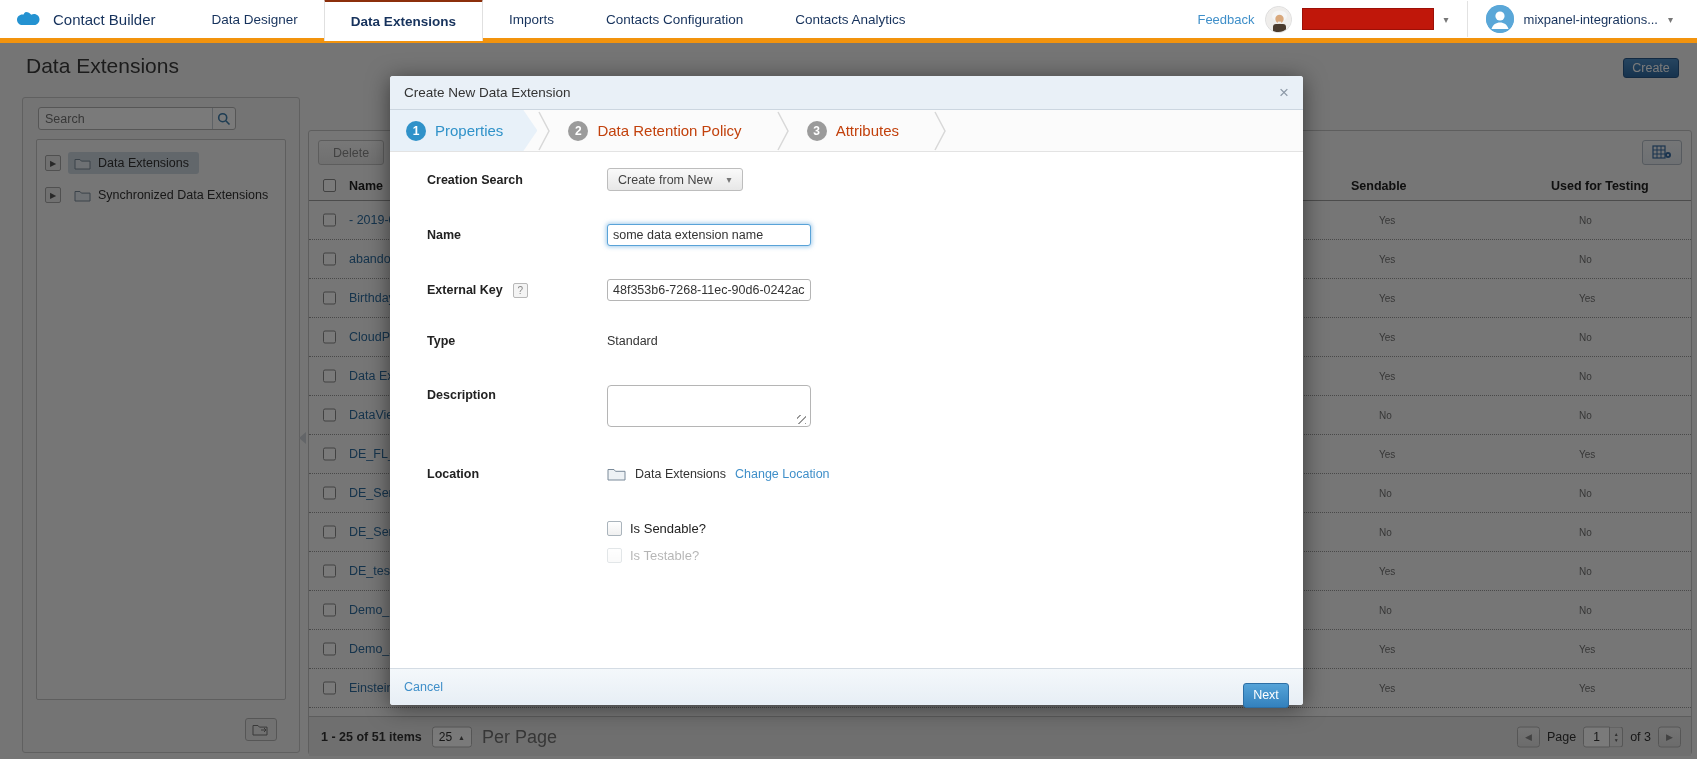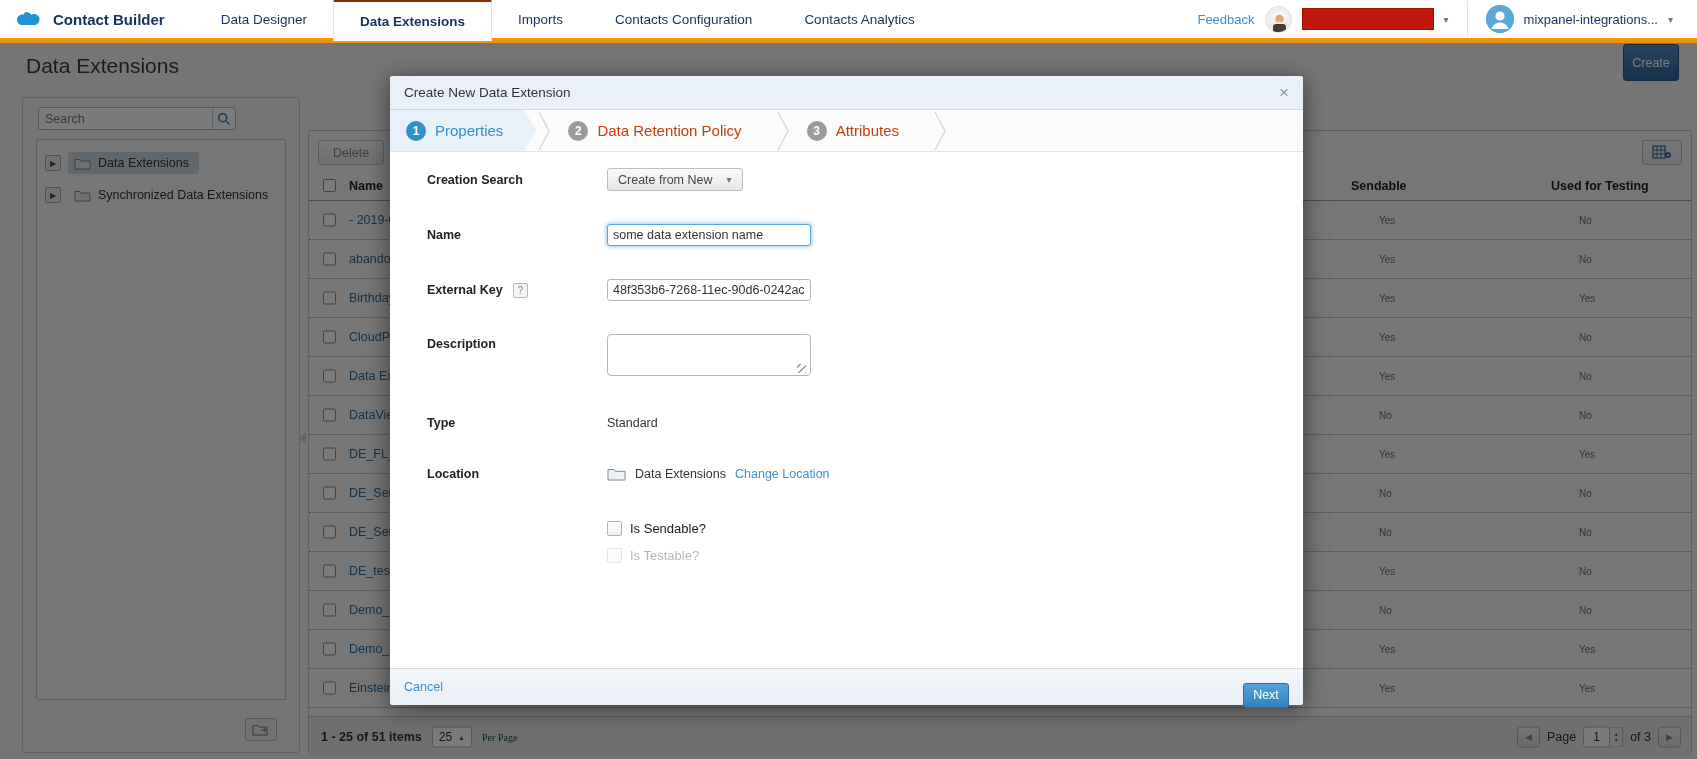--- a/index.html
+++ b/index.html
@@ -4,36 +4,36 @@
 <style>
   * { margin:0; padding:0; box-sizing:border-box; }
   html,body { width:1697px; height:759px; overflow:hidden; }
   body { font-family:"Liberation Sans","DejaVu Sans",sans-serif; background:#f4f4f4; position:relative; font-size:13px; color:#333; }
 
   
   .nav { position:absolute; top:0; left:0; width:100%; height:43px; background:#fff; z-index:45; }
   .nav-inner { height:38px; display:flex; align-items:center; }
   .orange-bar { position:absolute; top:38px; left:0; width:100%; height:5px; background:#f2930d; }
   .brand { display:flex; align-items:center; gap:9px; padding:0 30px 0 14px; }
-  .brand-title { font-size:15px; font-weight:bold; color:#16325c; white-space:nowrap; }
+  .brand-title { font-size:15px; font-weight:normal; color:#16325c; white-space:nowrap; }
   .tabs { display:flex; height:43px; }
   .tab { height:43px; display:flex; align-items:center; padding:0 26px; font-size:13.5px; color:#16325c; cursor:pointer; position:relative; z-index:2; white-space:nowrap; }
   .tab.active { background:#fff; border-top:4px solid #8c2f0b; border-left:1px solid #e0e0e0; border-right:1px solid #e0e0e0; font-weight:bold; padding-top:0; }
   .nav-right { margin-left:auto; display:flex; align-items:center; gap:10px; padding-right:24px; height:38px; }
   .feedback { color:#3f8fc9; font-size:13px; cursor:pointer; }
   .avatar-einstein { width:27px; height:27px; border-radius:50%; background:#f0eeec; border:1px solid #ddd; overflow:hidden; flex:0 0 auto; }
   .redacted { width:132px; height:22px; background:#c0170a; border:1px solid #9c1007; }
   .caret { color:#777; font-size:10px; }
   .nav-divider { width:1px; height:36px; background:#e2e2e2; margin:0 8px; }
   .avatar-user { width:28px; height:28px; border-radius:50%; background:#5aa7d8; overflow:hidden; flex:0 0 auto; }
   .account-name { color:#16325c; font-size:13px; max-width:135px; white-space:nowrap; overflow:hidden; }
 
   
   .page-title { position:absolute; top:54px; left:26px; font-size:21px; color:#3c3c3c; z-index:10; }
-  .btn-create { position:absolute; top:44px; right:18px; z-index:10; width:56px; height:37px;
+  .btn-create { position:absolute; top:58px; right:18px; z-index:10; width:56px; height:20px;
     background:linear-gradient(#4f8fc7,#2f6ba3); border:1px solid #28598a; border-radius:3px;
     color:#fff; font-size:12.5px; }
 
   
   .sidebar { position:absolute; left:22px; top:97px; width:278px; height:656px; background:#f2f2f2; border:1px solid #c9c9c9; border-radius:3px; z-index:5; }
   .search-wrap { position:absolute; top:9px; left:15px; width:198px; height:23px; background:#fff; border:1px solid #b5b5b5; border-radius:3px; display:flex; }
   .search-input { flex:1; border:none; outline:none; background:transparent; font-size:12.5px; padding:0 6px; color:#444; font-family:inherit; }
   .search-btn { width:26px; border:none; border-left:1px solid #c5cdd5; background:transparent; display:flex; align-items:center; justify-content:center; }
   .tree-box { position:absolute; left:13px; right:13px; top:41px; bottom:52px; background:#f7f7f7; border:1px solid #c5c5c5; border-radius:2px; padding:12px 8px; }
   .tree-item { display:flex; align-items:center; gap:7px; margin-bottom:10px; cursor:pointer; }
@@ -59,21 +59,21 @@
   .thead .cb { position:absolute; top:6px; transform:none; }
   a.name-link { color:#2e6da0; font-size:12.5px; text-decoration:none; white-space:nowrap; }
   .cell-txt { font-size:10px; color:#737373;margin-left:28px; }
 
   
   .pagebar { position:absolute; left:0; right:0; top:585px; height:40px; background:#e9e9e9; border-top:1px solid #c2c2c2; }
   .pagebar-left { position:absolute; left:12px; top:50%; transform:translateY(-50%); display:flex; align-items:center; gap:10px; }
   .items-count { font-size:12.5px; font-weight:bold; color:#333; }
   .perpage-btn { height:21px; padding:0 6px; background:#fff; border:1px solid #b5b5b5; border-radius:3px; font-size:12px; color:#333; display:flex; align-items:center; gap:6px; }
   .tri-up { font-size:7px; color:#555; }
-  .perpage-label { font-size:10px; color:#14532d;font-family:Liberation Serif, serif; }
+  .perpage-label { font-size:18px; color:#737373; }
   .pagebar-right { position:absolute; right:10px; top:50%; transform:translateY(-50%); display:flex; align-items:center; gap:7px; }
   .pg-arrow { width:23px; height:21px; background:linear-gradient(#f2f2f2,#e0e0e0); border:1px solid #b5b5b5; border-radius:3px; color:#8a8a8a; font-size:9px; display:flex; align-items:center; justify-content:center; }
   .pg-input { width:27px; height:21px; border:1px solid #b5b5b5; border-radius:3px 0 0 3px; text-align:center; font-size:12px; color:#333; font-family:inherit; }
   .pg-spin { width:13px; height:21px; border:1px solid #b5b5b5; border-left:none; border-radius:0 3px 3px 0; background:#ececec; display:flex; flex-direction:column; align-items:center; justify-content:center; font-size:5px; color:#666; line-height:1.2; }
   .pg-of { font-size:12.5px; color:#333; }
 
   
   .backdrop { position:absolute; left:0; top:43px; width:100%; height:716px; background:rgba(0,0,0,0.52); z-index:40; }
   .modal { position:absolute; left:390px; top:76px; width:913px; height:629px; background:#fff; border-radius:3px; box-shadow:0 3px 22px rgba(0,0,0,0.5); z-index:60; }
   .modal-head { height:34px; background:#e9f0f7; border-bottom:1px solid #ccd6e0; border-radius:3px 3px 0 0; display:flex; align-items:center; padding:0 14px; }
@@ -387,29 +387,29 @@
     </div>
 
     <div class="frow">
       <span class="flabel">
         <span>External Key</span>
         <span class="help-q">?</span>
       </span>
       <input class="txt-input" value="48f353b6-7268-11ec-90d6-0242ac1200" style="">
     </div>
 
+    <div class="frow" style="margin-bottom:37px">
+      <span class="flabel">Type</span>
+      <span class="plain-val">Standard</span>
+    </div>
+
     <div class="frow top" style="margin-bottom:40px">
       <span class="flabel" style="margin-top:3px">Description</span>
       <textarea class="desc-area" style=""></textarea>
       <span class="resize-grip"></span>
-    </div>
-
-    <div class="frow" style="margin-bottom:37px">
-      <span class="flabel">Type</span>
-      <span class="plain-val">Standard</span>
     </div>
 
     <div class="frow" style="margin-bottom:40px">
       <span class="flabel">Location</span>
       <span class="loc-wrap">
         <svg width="19" height="14" viewBox="0 0 19 14">
           <path d="M1 2.5h6l1.5 1.8H18V13H1z" fill="#eef2f5" stroke="#7a8a99"></path>
         </svg>
         <span class="plain-val" style="font-weight:bold;font-weight:normal">Data Extensions</span>
         <a class="link-blue">Change Location</a>

